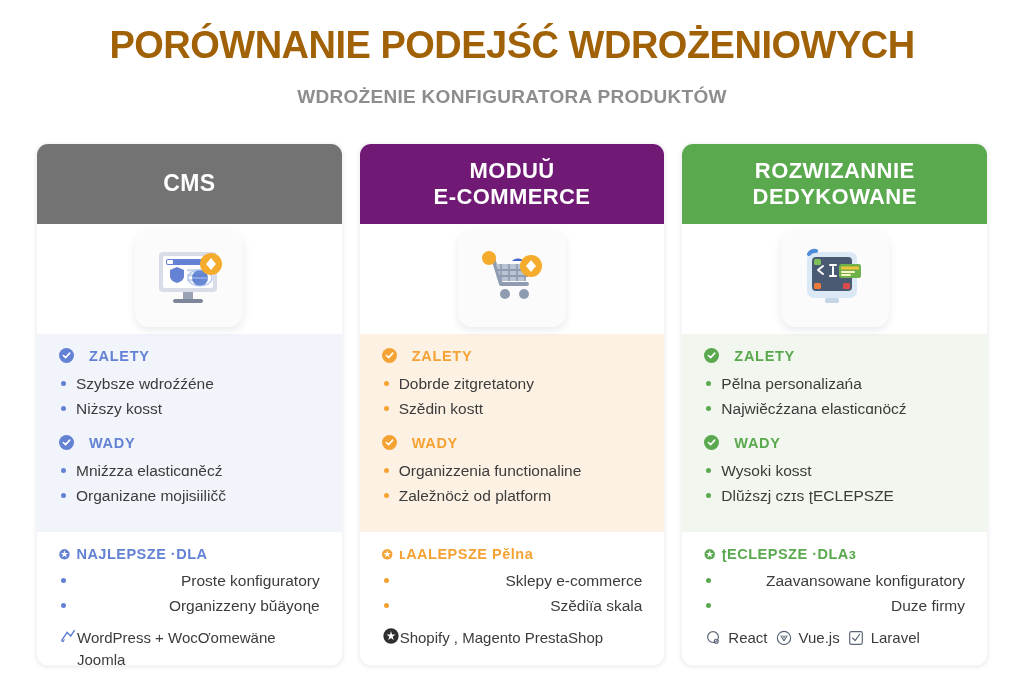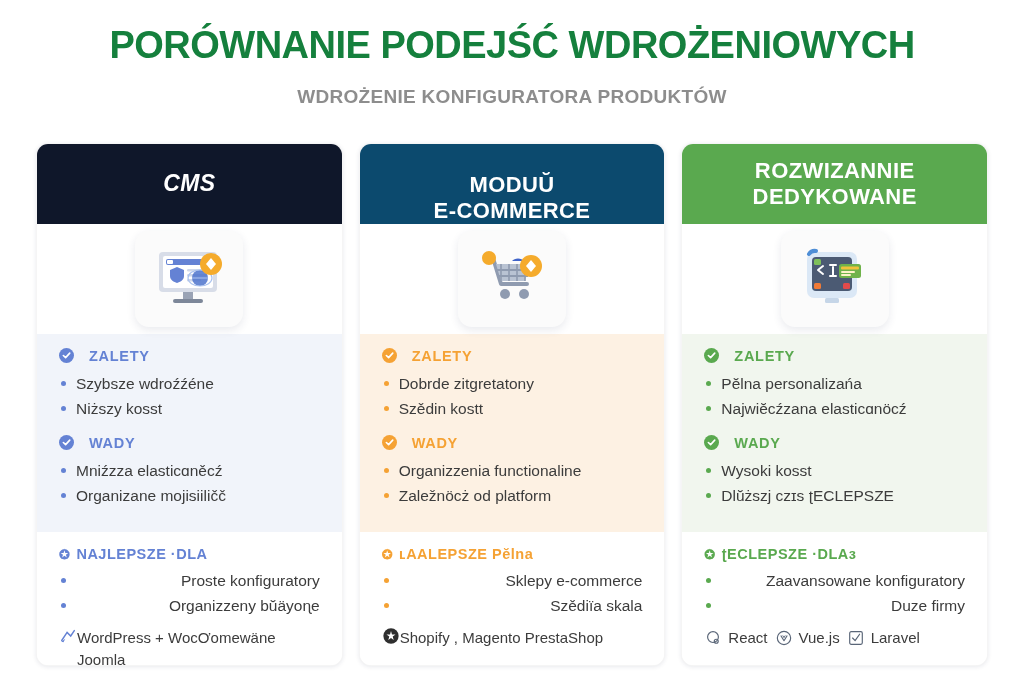--- a/index.html
+++ b/index.html
@@ -123,27 +123,27 @@
   .tech-item { display:flex; align-items:center; gap: 6px; }
   .tech-ic { width: 18px; height: 18px; flex: none; display:block; }
 
   
 </style>
 <style>[data-name="card-cms"] .sec-list li::before,[data-name="card-cms"] .best-list li::before{background:#6482d4;}</style><style>[data-name="card-ecommerce"] .sec-list li::before,[data-name="card-ecommerce"] .best-list li::before{background:#f5a234;}</style><style>[data-name="card-dedicated"] .sec-list li::before,[data-name="card-dedicated"] .best-list li::before{background:#5aa94f;}</style></head>
 <body>
 
 <div class="page" data-name="comparison-infographic">
 
-  <div class="title" data-name="page-title" style="color: #15803d;">PORÓWNANIE PODEJŚĆ WDROŻENIOWYCH</div>
+  <div class="title" data-name="page-title" style="color: #a16207;">PORÓWNANIE PODEJŚĆ WDROŻENIOWYCH</div>
   <div class="subtitle" data-name="page-subtitle" style="color: rgb(141, 141, 141);">WDROŻENIE KONFIGURATORA PRODUKTÓW</div>
 
   <div class="cards" data-name="comparison-cards">
 
     <div class="card" data-name="card-cms">
-      <div class="card-header" data-name="card-cms-header" style="background: #0f172a; font-style: italic;">
+      <div class="card-header" data-name="card-cms-header" style="background: #737373;">
         <span data-name="card-cms-title">CMS</span>
       </div>
 
       <div class="illus" data-name="card-cms-illustration">
         <div class="illus-tile">
           <svg width="76" height="70" viewBox="0 0 76 70" data-name="desktop-monitor-icon">
             <rect x="8" y="8" width="58" height="40" rx="4" fill="#d8dde8"></rect>
             <rect x="12" y="12" width="50" height="32" rx="2" fill="#ffffff"></rect>
             <rect x="15" y="15" width="44" height="6" rx="2" fill="#6482d4"></rect>
             <rect x="16" y="16" width="6" height="4" rx="1" fill="#ffffff"></rect>
@@ -202,21 +202,21 @@
           <svg class="tech-ic" viewBox="0 0 20 20" data-name="wordpress-icon">
             <path d="M3 15 L9 6 L13 10 L17 4" fill="none" stroke="#6482d4" stroke-width="1.6" stroke-linecap="round"></path>
             <path d="M2.5 16.5 L7 13 L5 17 Z" fill="#6482d4"></path>
           </svg>
           <span data-name="card-cms-tech-label">WordPress + WocƠomewäne Joomla</span>
         </div>
       </div>
     </div>
 
     <div class="card" data-name="card-ecommerce">
-      <div class="card-header two-line" data-name="card-ecommerce-header" style="background: #0c4a6e; align-items: flex-end;">
+      <div class="card-header two-line" data-name="card-ecommerce-header" style="background: #701a75;">
         <span data-name="card-ecommerce-title">
           <span data-name="card-ecommerce-title-line1">MODUŬ</span><br>
           <span data-name="card-ecommerce-title-line2">E-COMMERCE</span>
         </span>
       </div>
 
       <div class="illus" data-name="card-ecommerce-illustration">
         <div class="illus-tile">
           <svg width="76" height="70" viewBox="0 0 76 70" data-name="shopping-cart-icon">
             <path d="M12 14 h7 l8 26 h26" fill="none" stroke="#8f9bb0" stroke-width="4" stroke-linecap="round" stroke-linejoin="round"></path>

